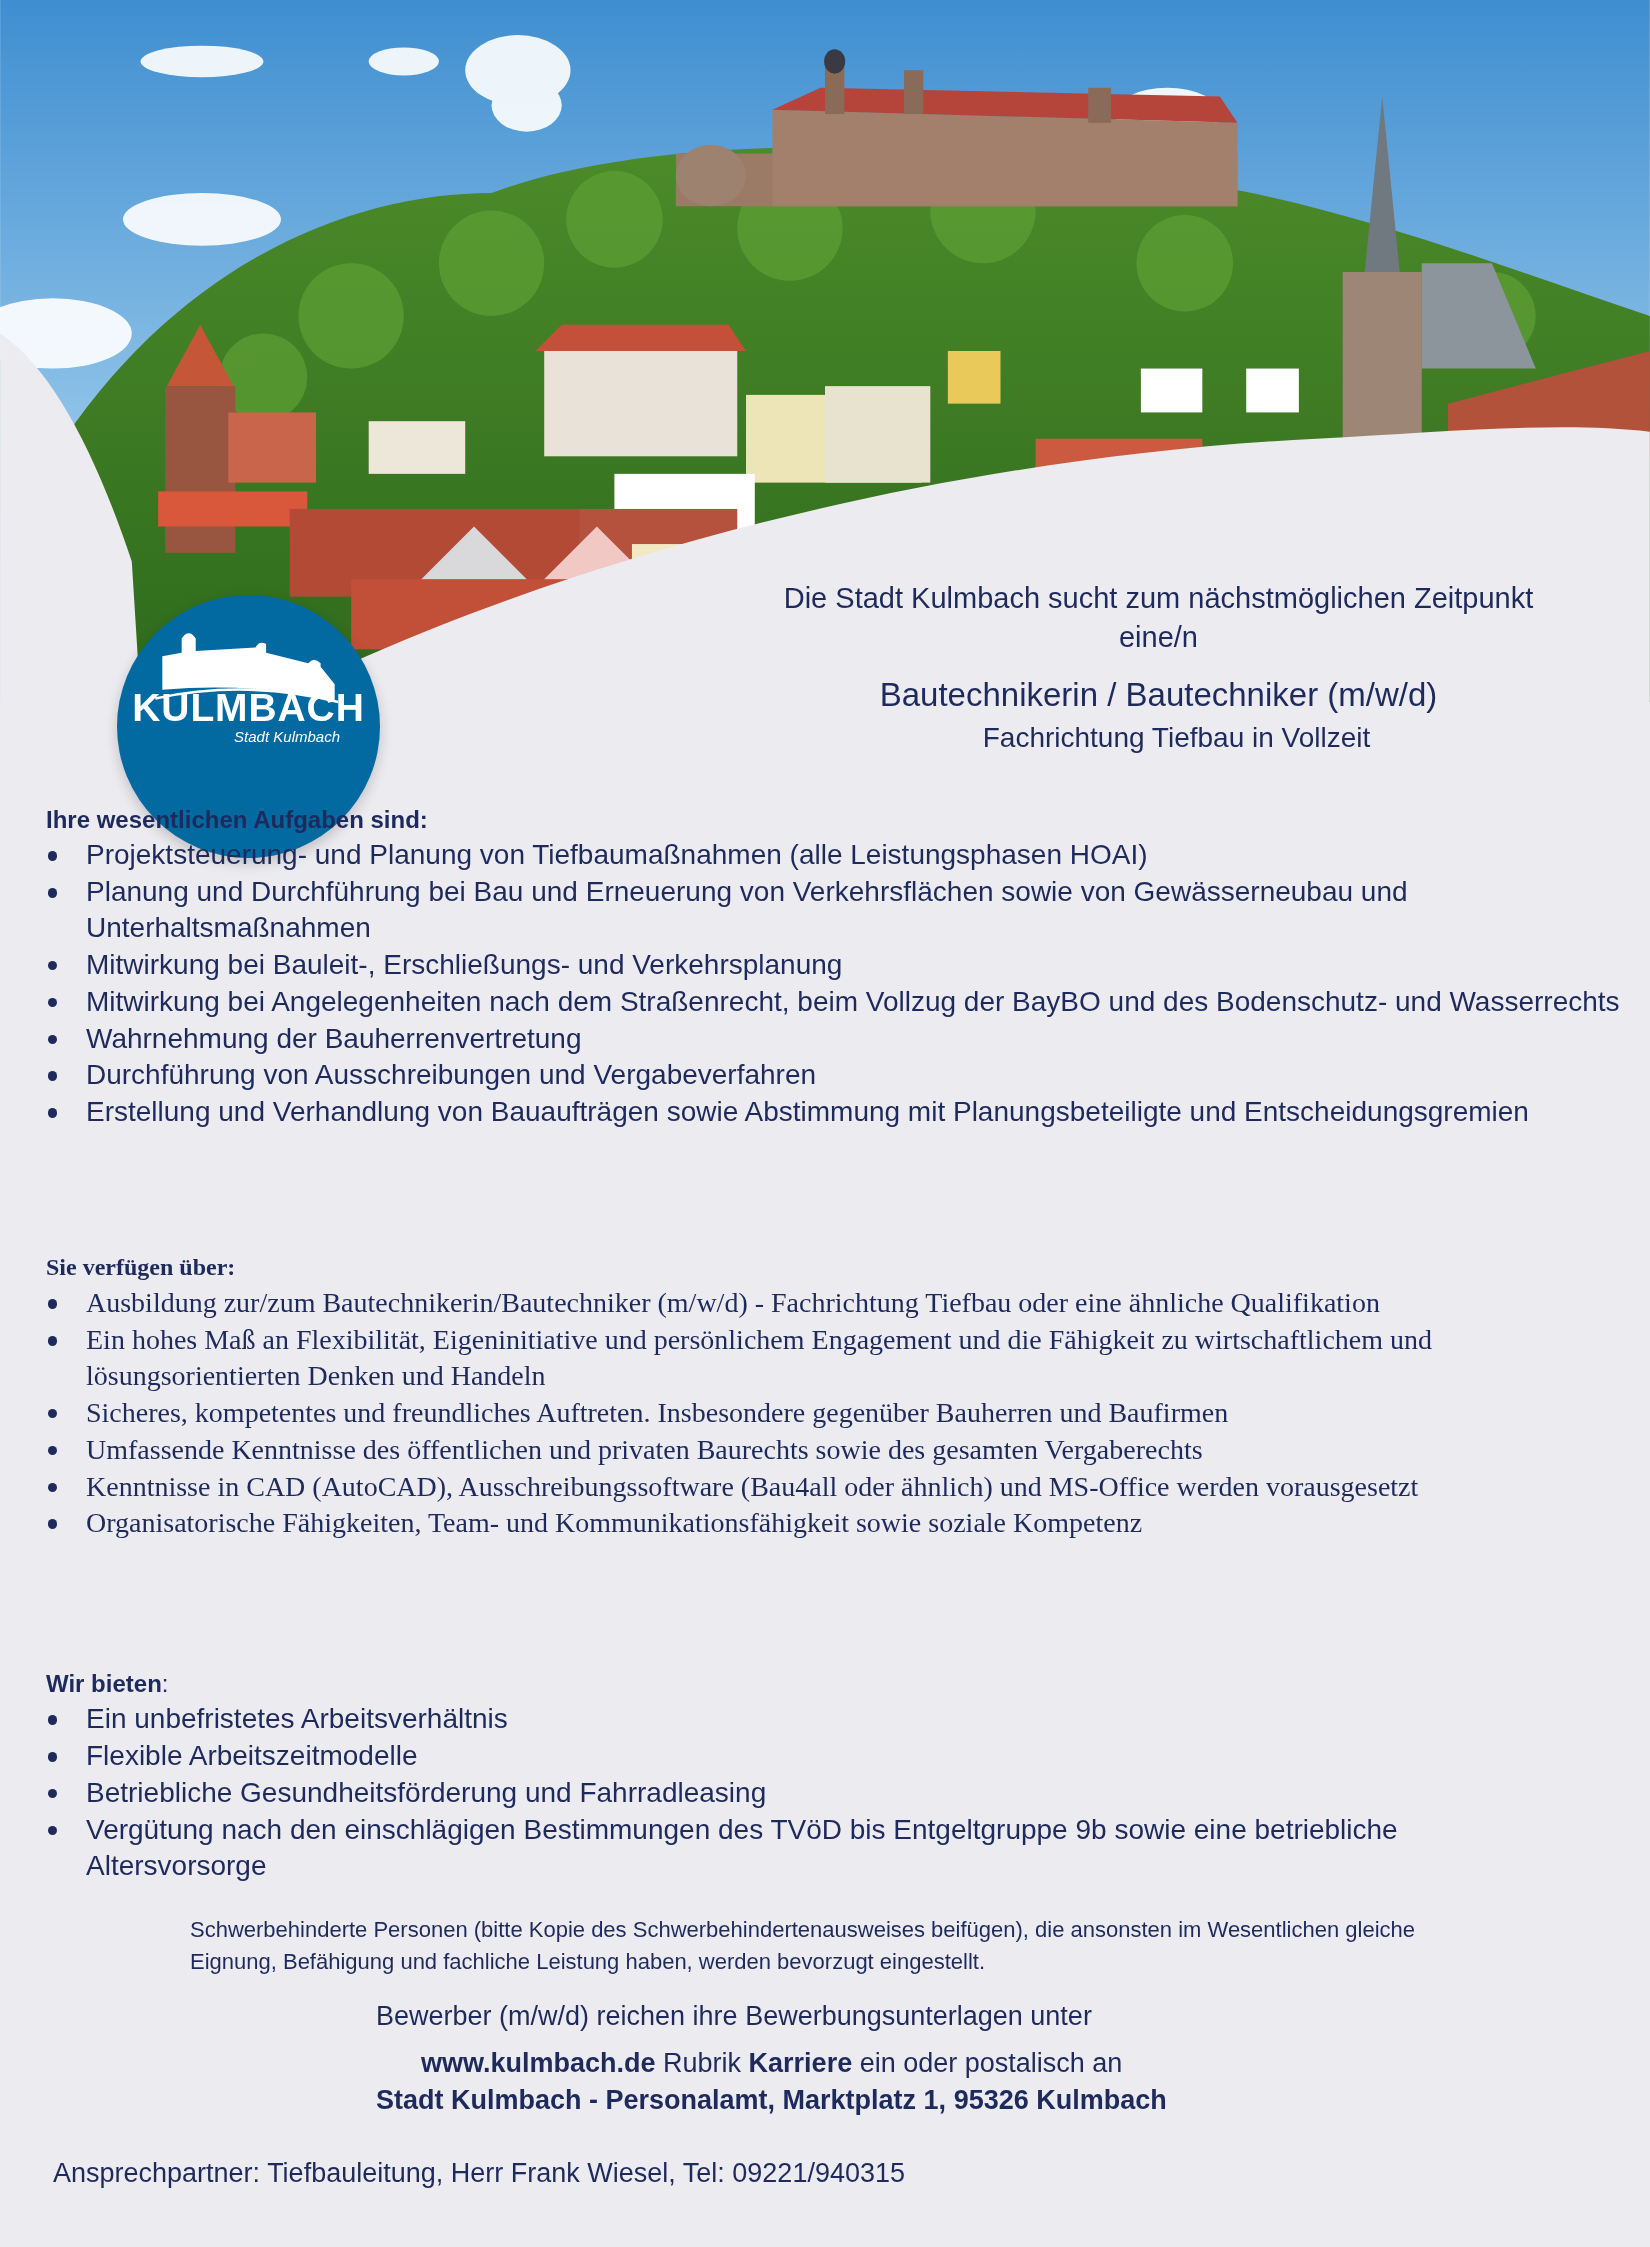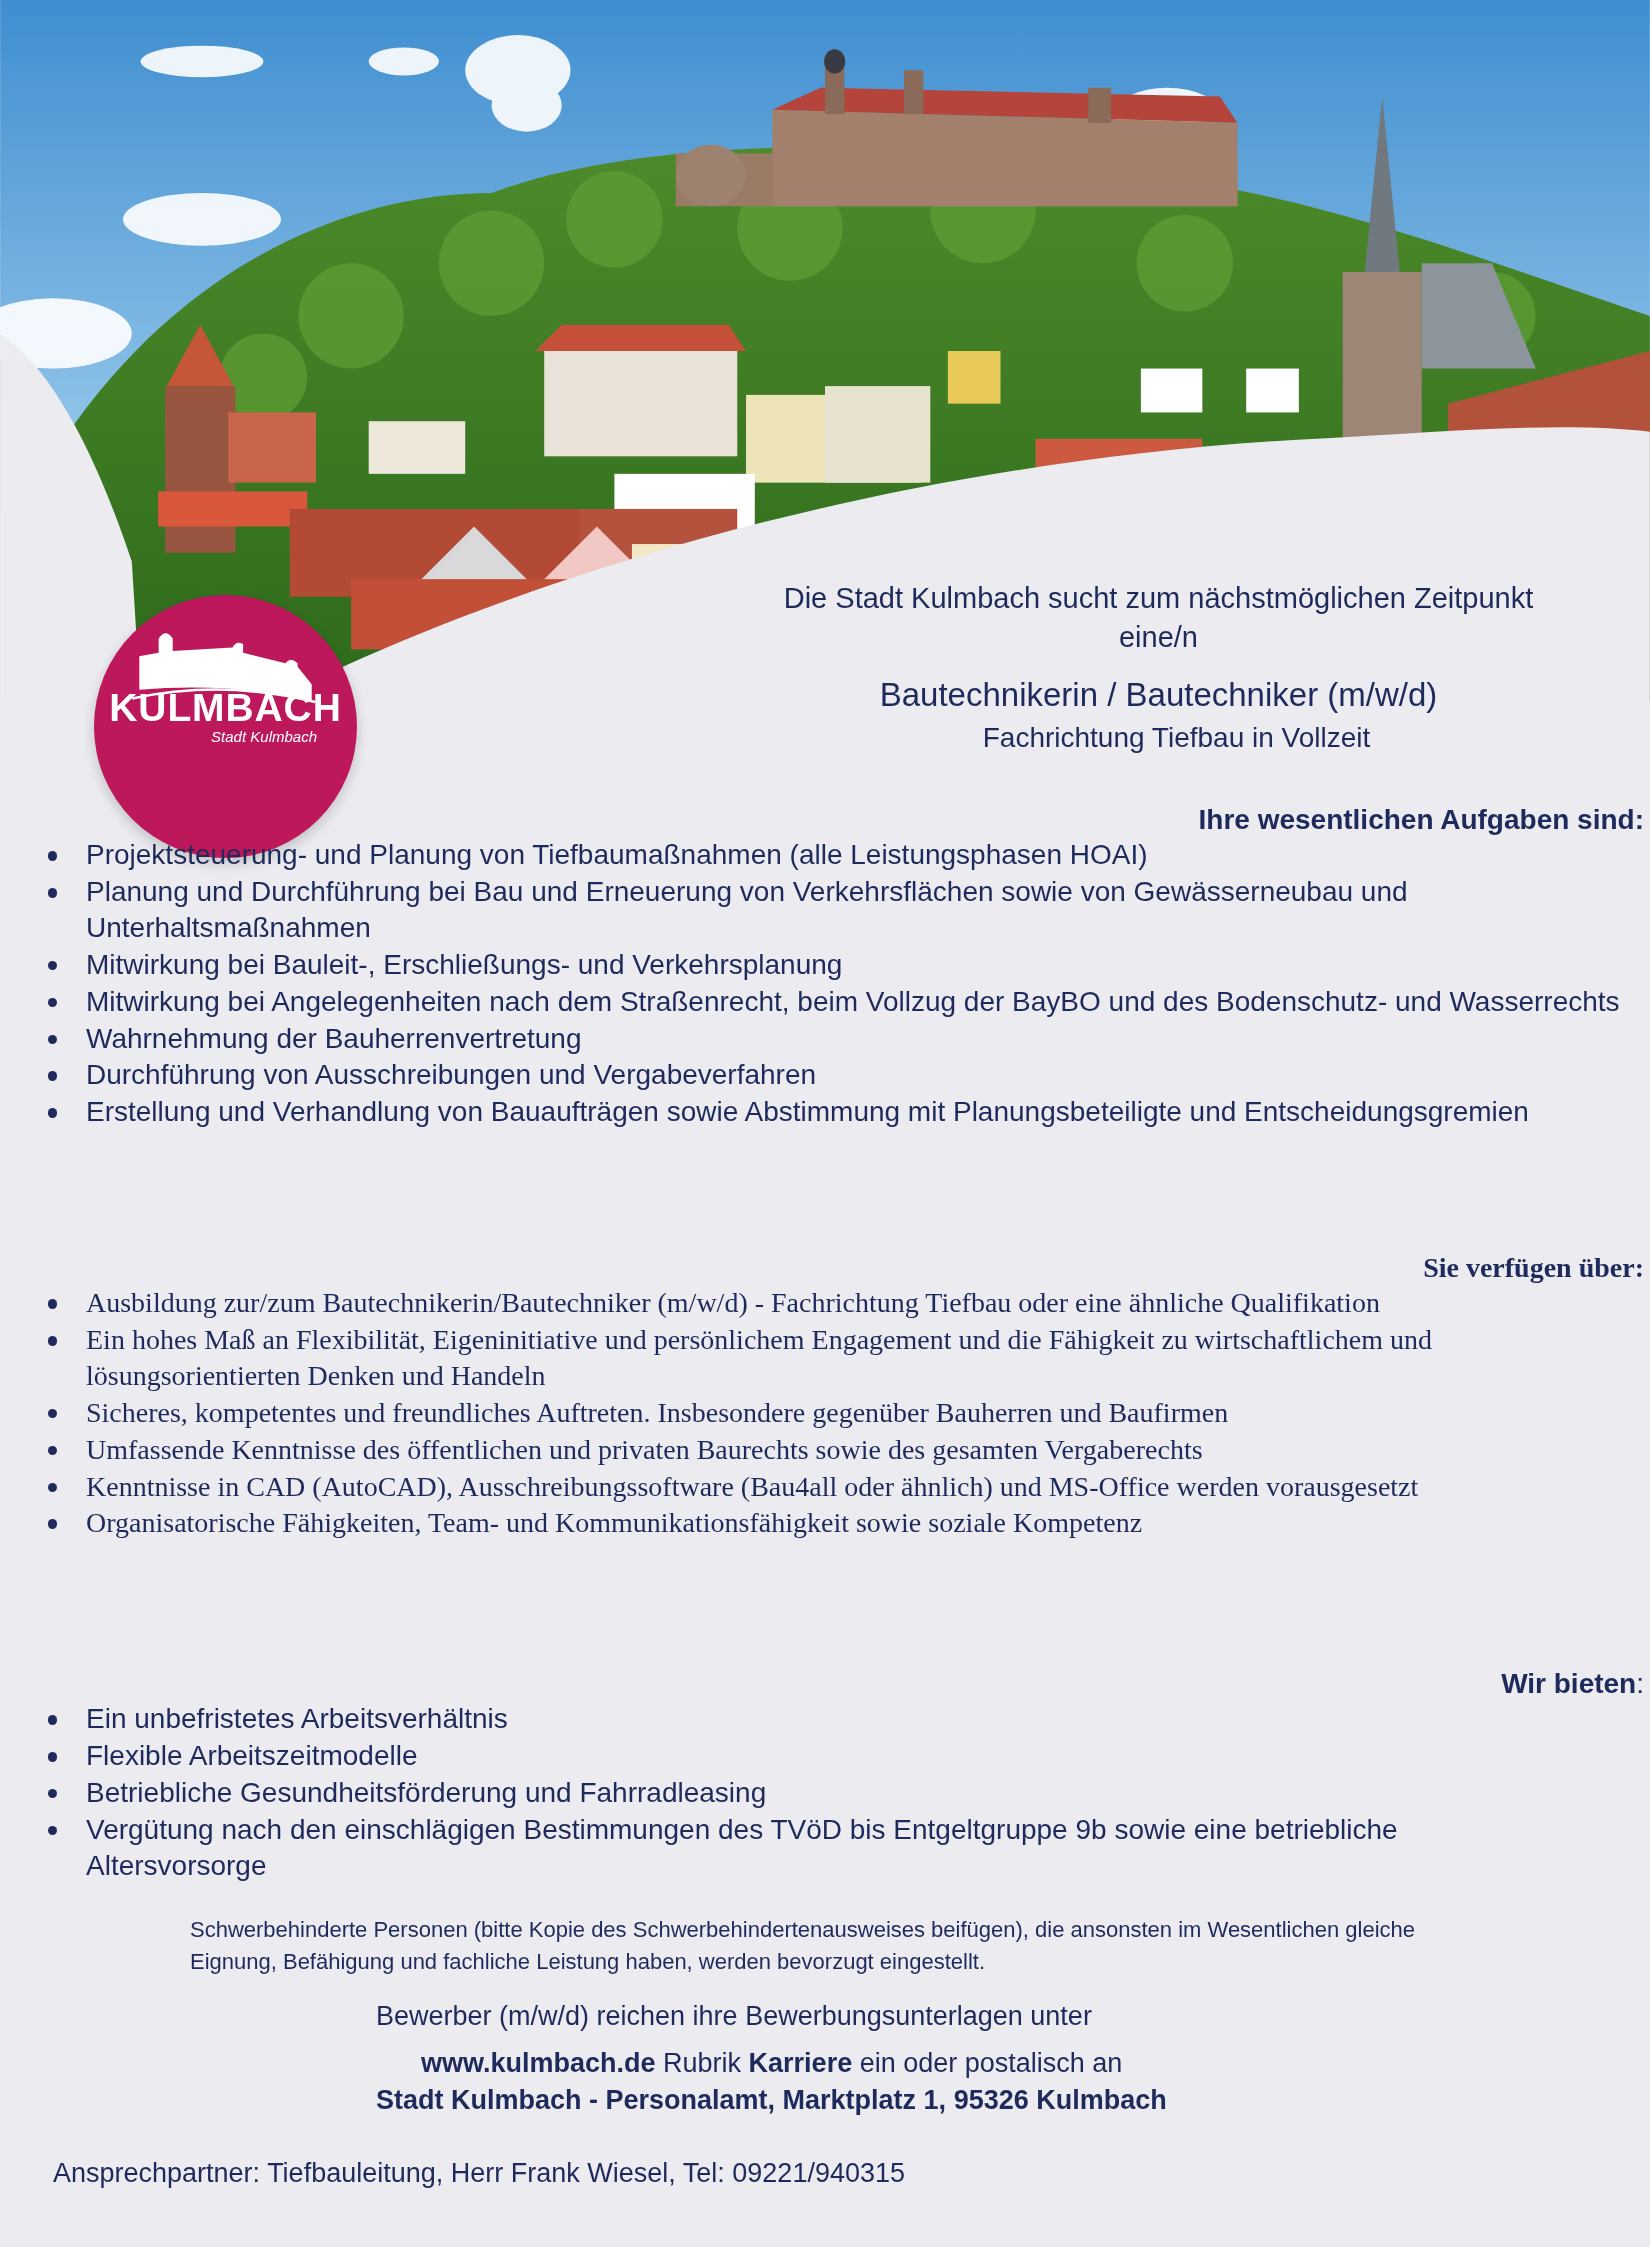--- a/index.html
+++ b/index.html
@@ -9,23 +9,23 @@
     font-family:"Liberation Sans", sans-serif;
     color:#1f2a5c;
     position:relative;
   }
   .hero {
     position:absolute; left:0; top:0; width:1650px; height:702px;
     overflow:hidden;
   }
   .hero svg { display:block; }
   .logo {
-    position:absolute; left:94px; top:595px; width:263px; height:263px;
+    position:absolute; left:117px; top:595px; width:263px; height:263px;
     border-radius:50%;
-    background:#be185d;
+    background:#0369a1;
     box-shadow: 0 5.3px 12.3px rgba(0,0,0,0.18);
   }
   .logo svg { position:absolute; left:33px; top:26px; }
   .logo-title {
     position:absolute; left:0; width:263px; top:91px;
     text-align:center; color:#fff; font-weight:bold; font-size:39px; letter-spacing:0.9px;
   }
   .logo-sub {
     position:absolute; right:40px; top:133px;
     color:#fff; font-style:italic; font-size:15px;
@@ -37,21 +37,21 @@
   .job-title {
     position:absolute; left:667px; width:983px; top:676px;
     text-align:center; font-size:33px; font-weight:normal;
   }
   .job-sub {
     position:absolute; left:685px; width:983px; top:722px;
     text-align:center; font-size:28px;
   }
   .section { position:absolute; left:46px; width:1598px; }
   .section h2 {
-    margin:0; font-size:28px; font-weight:bold; line-height:35px;text-align:right;
+    margin:0; font-size:24px; font-weight:bold; line-height:35px;
   }
   .section ul { list-style:none; margin:0; padding:0; }
   .section li {
     position:relative; padding-left:40px; font-size:28px; line-height:36px;
     margin-bottom:0.9px;
   }
   .section li .b {
     position:absolute; left:1.8px; top:14px; width:9.7px; height:9.7px; border-radius:50%;
     background:#1f2a5c;
   }

